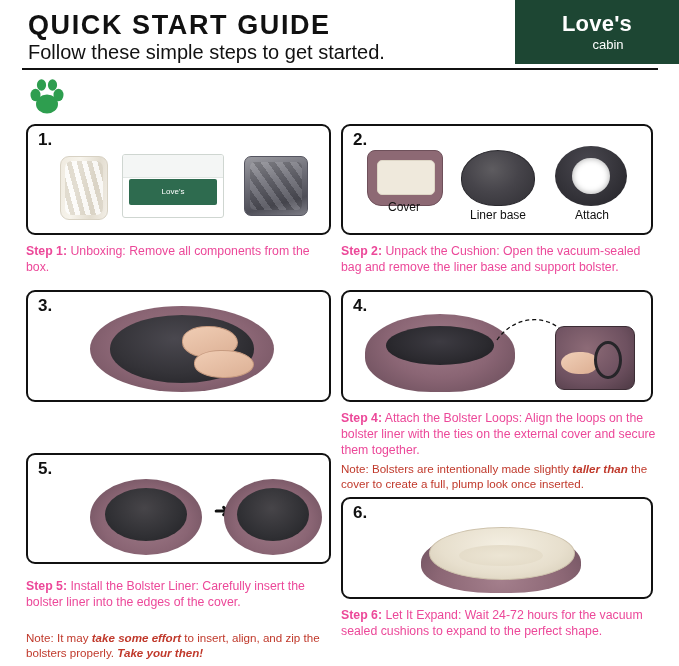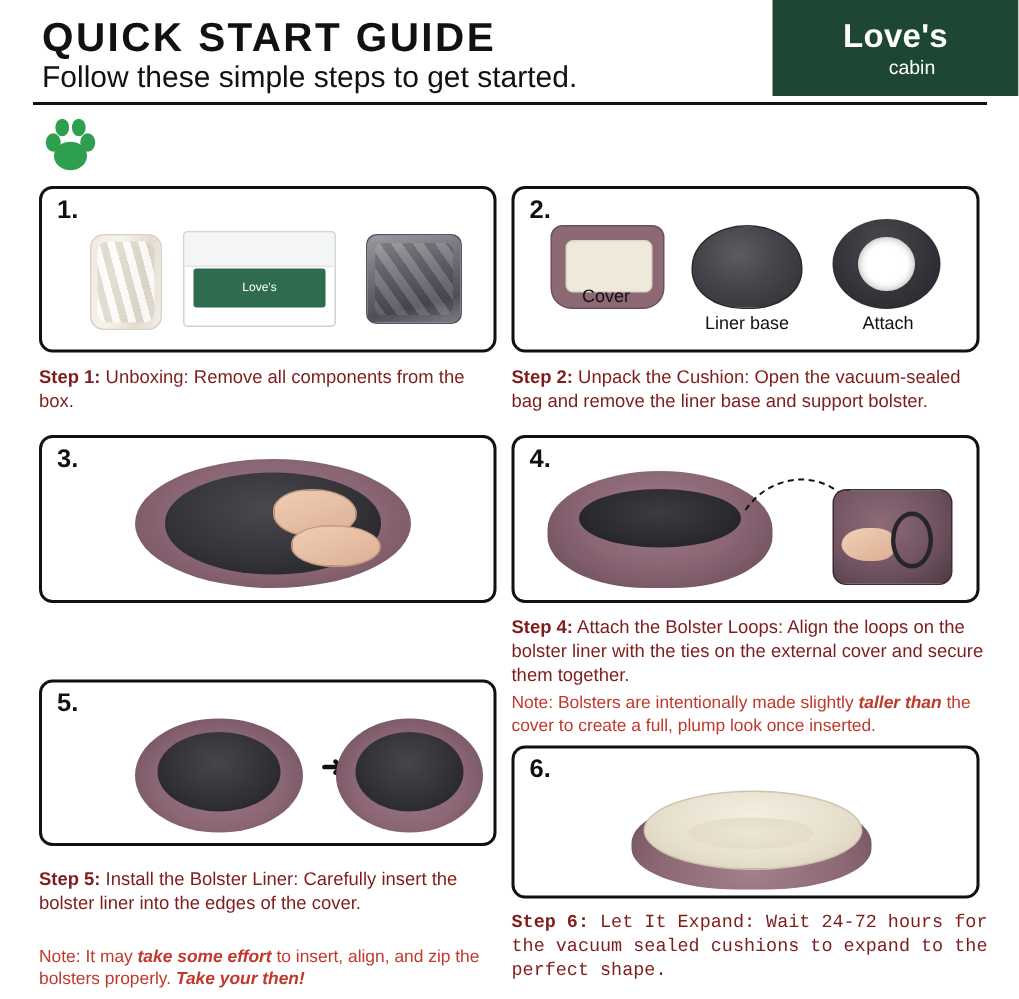--- a/index.html
+++ b/index.html
@@ -105,21 +105,21 @@
     position: absolute;
     left: 10px; top: 4px;
     font-size: 17px;
     font-weight: bold;
     color: #111111;
   }
   .caption {
     position: absolute;
     font-size: 12.3px;
     line-height: 1.32;
-    color: #7f1d1d;
+    color: #ec4899;
   }
   .caption b { font-weight: bold; }
   .note {
     position: absolute;
     font-size: 11.6px;
     line-height: 1.32;
     color: #c0392b;
   }
   .note i { font-style: italic; font-weight: bold; }
 
@@ -331,21 +331,21 @@
   </div>
   <div class="caption" style="left:26px; top:243px; width:310px;">
     <b>Step 1:</b> Unboxing: Remove all components from the box.
   </div>
 
   <div class="box" style="left:341px; top:124px; width:312px; height:111px;">
     <div class="box-num">2.</div>
     <div class="ill coverpiece" style="left:24px; top:24px; width:74px; height:54px;">
       <div class="pad"></div>
     </div>
-    <div class="lbl" style="left:20px; top:64px; width:82px;">Cover</div>
+    <div class="lbl" style="left:20px; top:74px; width:82px;">Cover</div>
 
     <div class="ill linerbase" style="left:118px; top:24px; width:72px; height:54px;"></div>
     <div class="lbl" style="left:110px; top:82px; width:90px;">Liner base</div>
 
     <div class="ill bolster-ring" style="left:212px; top:20px; width:72px; height:60px;">
       <div class="hole"></div>
     </div>
     <div class="lbl" style="left:208px; top:82px; width:82px;">Attach</div>
   </div>
   <div class="caption" style="left:341px; top:243px; width:318px;">
@@ -399,17 +399,17 @@
     Note: It may <i>take some effort</i> to insert, align, and zip the bolsters properly. <i>Take your then!</i>
   </div>
 
   <div class="box" style="left:341px; top:497px; width:312px; height:102px;">
     <div class="box-num">6.</div>
     <div class="ill bed-final" style="left:78px; top:32px; width:160px; height:62px;">
       <div class="cushion"></div>
       <div class="dimple"></div>
     </div>
   </div>
-  <div class="caption" style="left:341px; top:607px; width:318px;font-family:Liberation Mono, monospace;">
+  <div class="caption" style="left:341px; top:607px; width:318px;">
     <b>Step 6:</b> Let It Expand: Wait 24-72 hours for the vacuum sealed cushions to expand to the perfect shape.
   </div>
 
 </div>
 
 </body></html>

